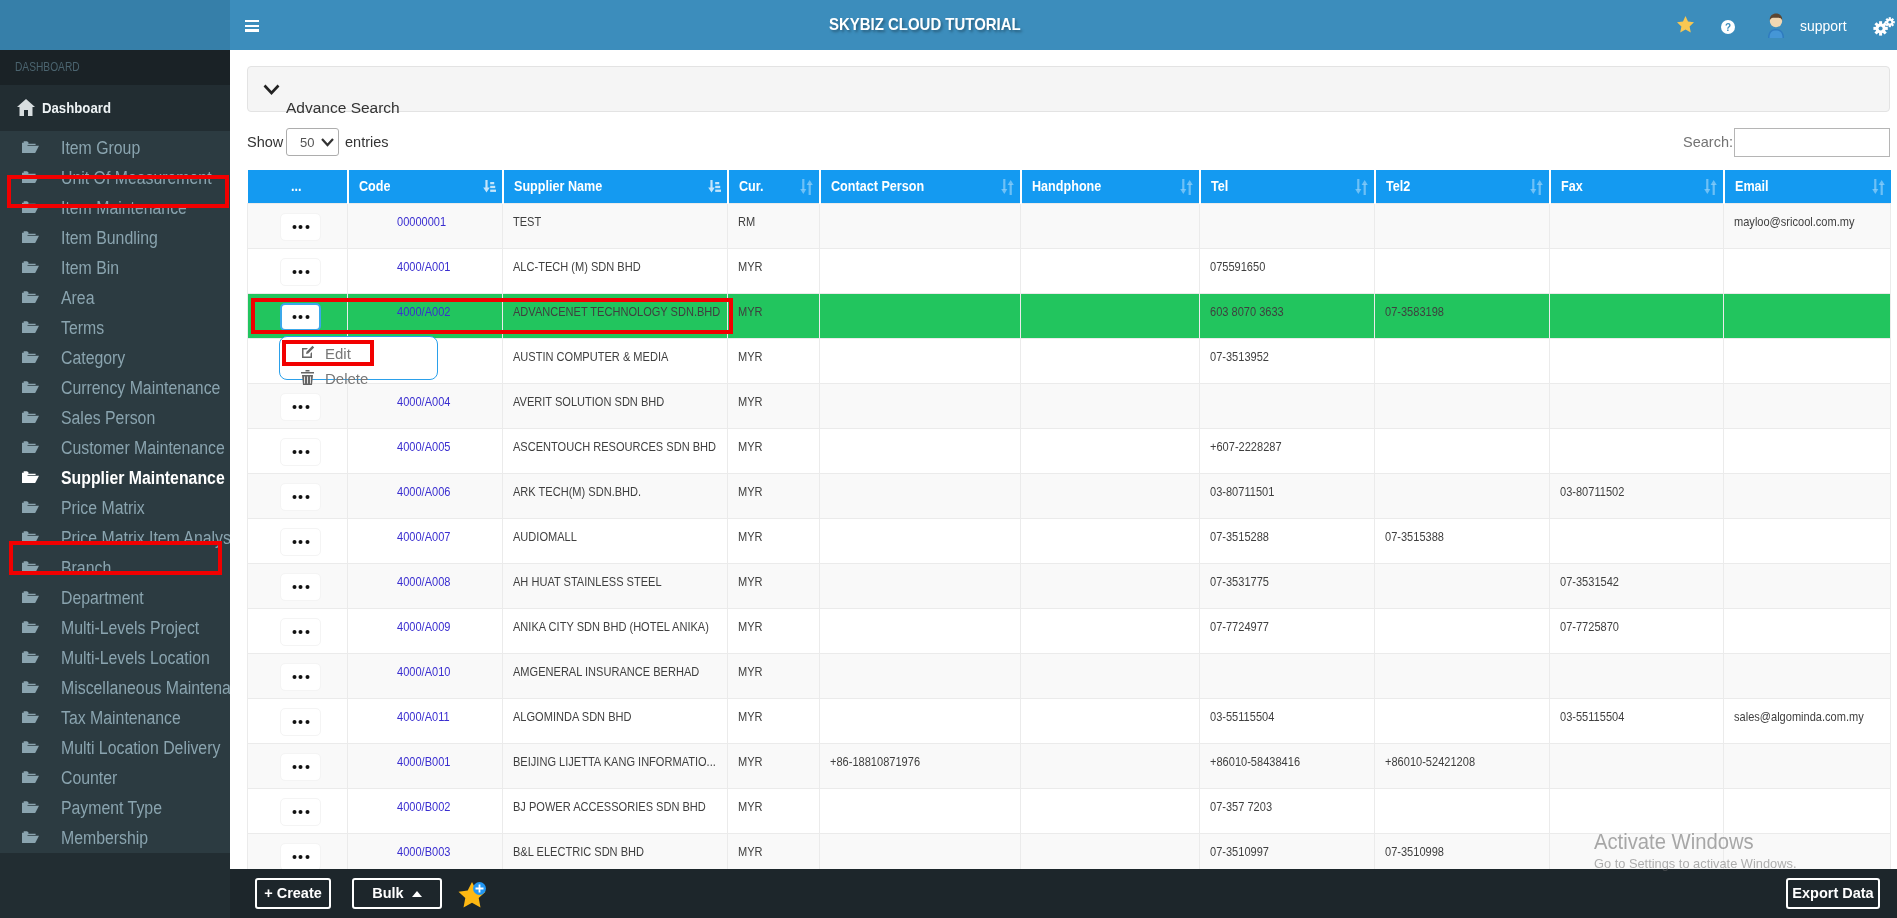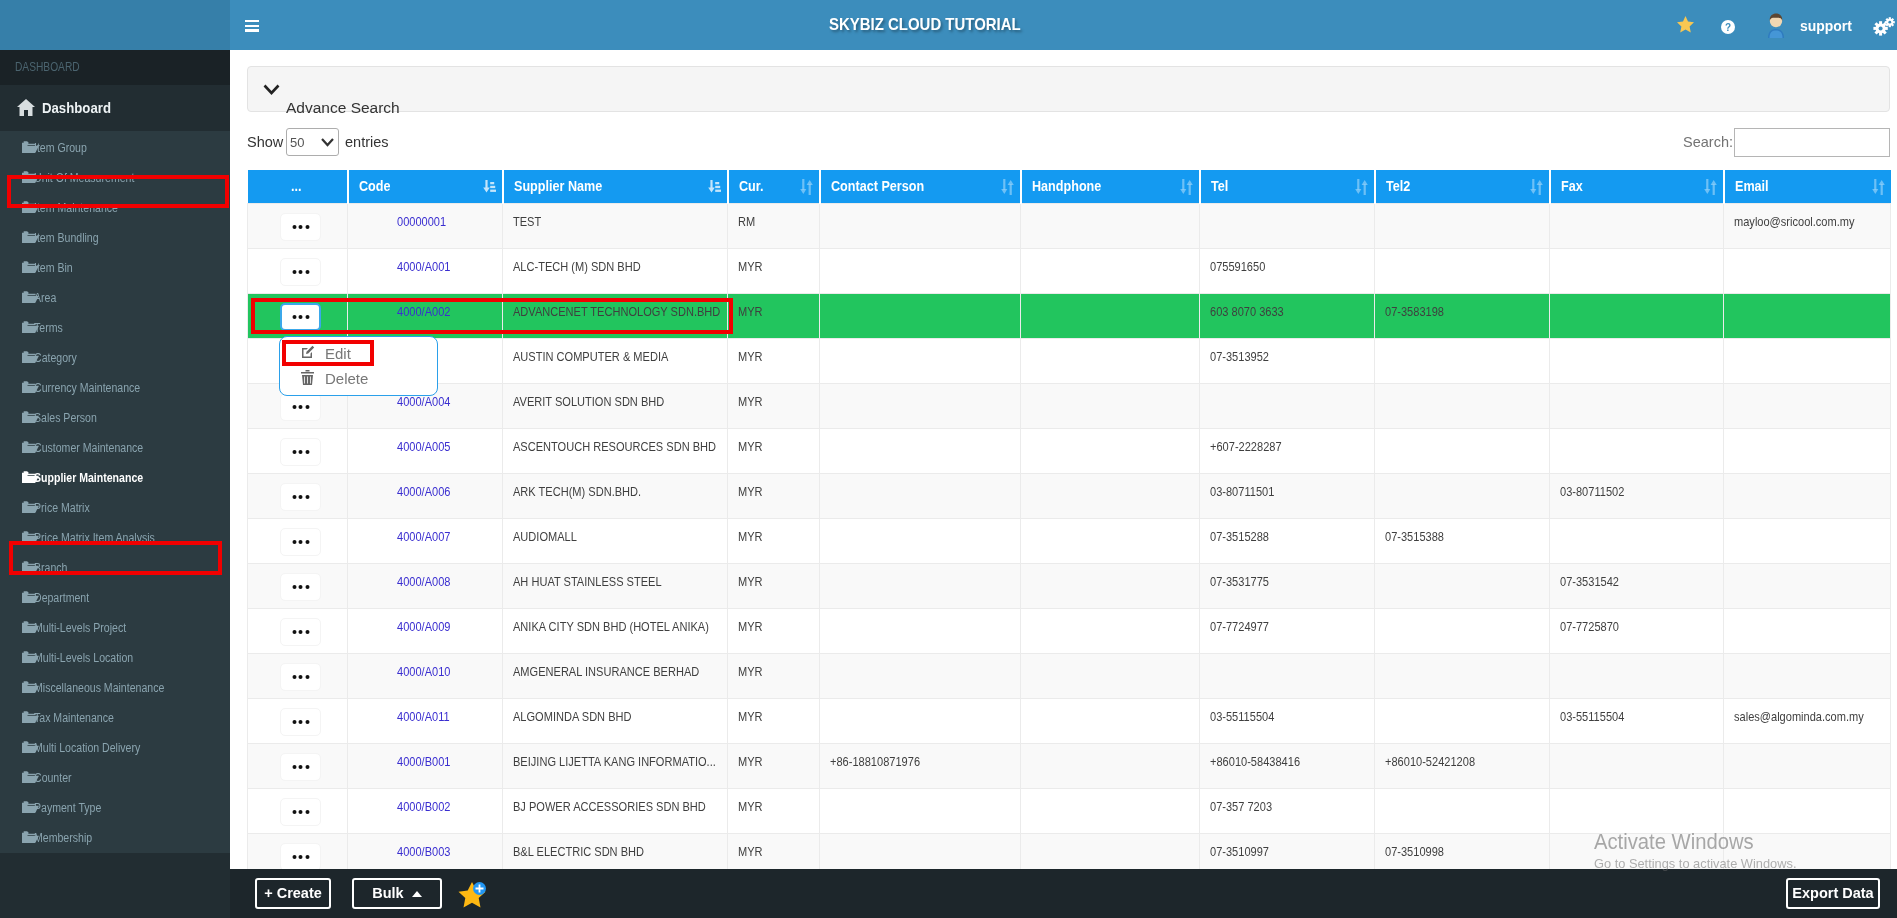--- a/index.html
+++ b/index.html
@@ -5,43 +5,43 @@
 * { margin:0; padding:0; box-sizing:border-box; }
 html,body { width:1897px; height:918px; overflow:hidden; font-family:"Liberation Sans", sans-serif; background:#fff; }
 .abs { position:absolute; }
 
 
 #navbar { position:absolute; left:0; top:0; width:1897px; height:50px; background:#3c8dbc; }
 #logo { position:absolute; left:0; top:0; width:230px; height:50px; background:#367fa9; }
 #burger { position:absolute; left:245px; top:20px; width:14px; height:12px; }
 #burger div { height:2.4px; background:#fff; margin-bottom:2.2px; }
 #title { position:absolute; left:829px; top:15px; color:#fff; font-size:17px; font-weight:bold; white-space:nowrap; text-shadow:2px 2px 3px rgba(0,0,0,0.35); }
-.navtxt { position:absolute; color:#fff; font-size:15px;font-weight:bold; }
+.navtxt { position:absolute; color:#fff; font-size:15px; }
 
 
 #sidebar { position:absolute; left:0; top:50px; width:230px; height:868px; background:#222d32; }
 .sb-header { height:35px; background:#1a2226; color:#4b646f; font-size:12px; line-height:35px; padding-left:15px; }
 .sb-item { height:46px; color:#eef3f5; font-size:15px; font-weight:bold; line-height:46px; padding-left:42px; position:relative; }
 .sb-item.open { background:#1e282c; border-left:3px solid #3c8dbc; padding-left:39px; height:47px; line-height:47px; }
 #submenu { background:#2c3b41; padding-top:2px; }
-.sm-item { height:30px; line-height:30px; color:#8aa4af; font-size:12px; padding-left:34px; position:relative; white-space:nowrap; }
+.sm-item { height:30px; line-height:30px; color:#8aa4af; font-size:18px; padding-left:61px; position:relative; white-space:nowrap; }
 .sm-item.active { color:#fff; font-weight:bold; }
 .icon { position:absolute; }
 
 
 .redbox { position:absolute; border:4px solid #f20000; z-index:60; }
 
 
 #content { position:absolute; left:230px; top:50px; width:1667px; height:868px; background:#fff; }
 #panel { position:absolute; left:17px; top:16px; width:1643px; height:46px; background:#f5f5f5; border:1px solid #e3e3e3; border-radius:4px; }
 #panel .txt { position:absolute; left:38px; top:13px; font-size:15.5px; color:#333;margin-top:19px; }
 #showrow { position:absolute; left:0; top:0; width:100%; height:0; font-size:14.5px; color:#333; }
 #showrow .lbl { position:absolute; top:84px; }
 #selbox { position:absolute; left:56px; top:78px; width:53px; height:28px; border:1px solid #adadad; border-radius:3px; background:#fff; }
-#selbox span { position:absolute; left:3px; top:6px; font-size:13px; color:#555; }
+#selbox span { position:absolute; left:13px; top:6px; font-size:13px; color:#555; }
 #searchlbl { position:absolute; left:1453px; top:84px; font-size:14.5px; color:#737373; }
 #searchbox { position:absolute; left:1504px; top:78px; width:156px; height:29px; border:1px solid #b5b5b5; background:#fff; }
 
 
 #tbl { position:absolute; left:17px; top:120px; width:1643px; border-collapse:collapse; table-layout:fixed; }
 #tbl th { background:#149af1; color:#fff; font-size:14px; font-weight:bold; text-align:left; height:33px; padding:0 0 0 10px; border-right:2px solid #fff; position:relative; }
 #tbl th:last-child { border-right:none; }
 #tbl td { height:45px; font-size:13px; color:#3f3f3f; vertical-align:top; padding:10px 4px 0 10px; border:1px solid #ebebeb; overflow:hidden; white-space:nowrap; }
 .tx { display:inline-block; transform:scaleX(0.85); transform-origin:0 0; white-space:nowrap; }
 .hx { display:inline-block; transform:scaleX(0.9); transform-origin:0 0; white-space:nowrap; }
@@ -50,21 +50,21 @@
 #tbl tr.sel td { background:#22c55e; }
 #tbl td.c { text-align:center; }
 a.code { color:#3a2ed0; text-decoration:none;margin-left:39px; }
 .dotsbtn { display:inline-block; width:41px; height:28px; background:#fff; border:1px solid #f4f4f4; border-radius:5px; position:relative; }
 .dotsbtn.blue { border:2px solid #3ba8ea; }
 .dots { position:absolute; left:50%; top:50%; transform:translate(-50%,-50%); display:flex; gap:2.5px; }
 .dots i { width:4px; height:4px; background:#111; border-radius:50%; display:block; }
 .sorticon { position:absolute; right:6px; top:10px; }
 
 
-#dropdown { position:absolute; left:49px; top:286px; width:159px; height:60px; background:#fff; border:1.5px solid #2ba0ea; border-radius:8px; z-index:50; }
+#dropdown { position:absolute; left:49px; top:286px; width:159px; height:44px; background:#fff; border:1.5px solid #2ba0ea; border-radius:8px; z-index:50; }
 #dropdown .item { position:absolute; left:0; font-size:15px; color:#777; }
 
 
 #botbar { position:absolute; left:0; top:819px; width:1667px; height:49px; background:#1d262b; }
 .bbtn { position:absolute; top:9px; height:31px; border:2px solid #fff; border-radius:3px; color:#fff; font-size:14.5px; font-weight:bold; text-align:center; }
 
 
 #wm1 { position:absolute; left:1364px; top:779px; font-size:22px; color:rgba(112,112,112,0.60);text-align:center; }
 #wm2 { position:absolute; left:1364px; top:806px; font-size:13.5px; color:rgba(112,112,112,0.55); }
 </style>

